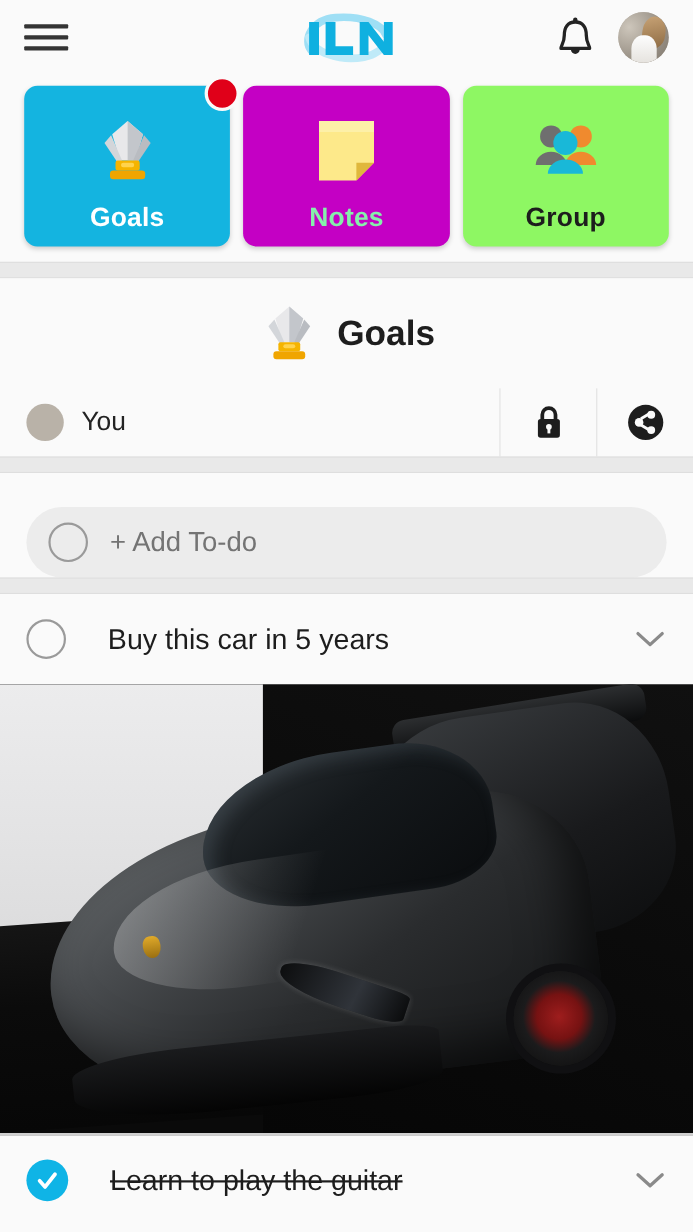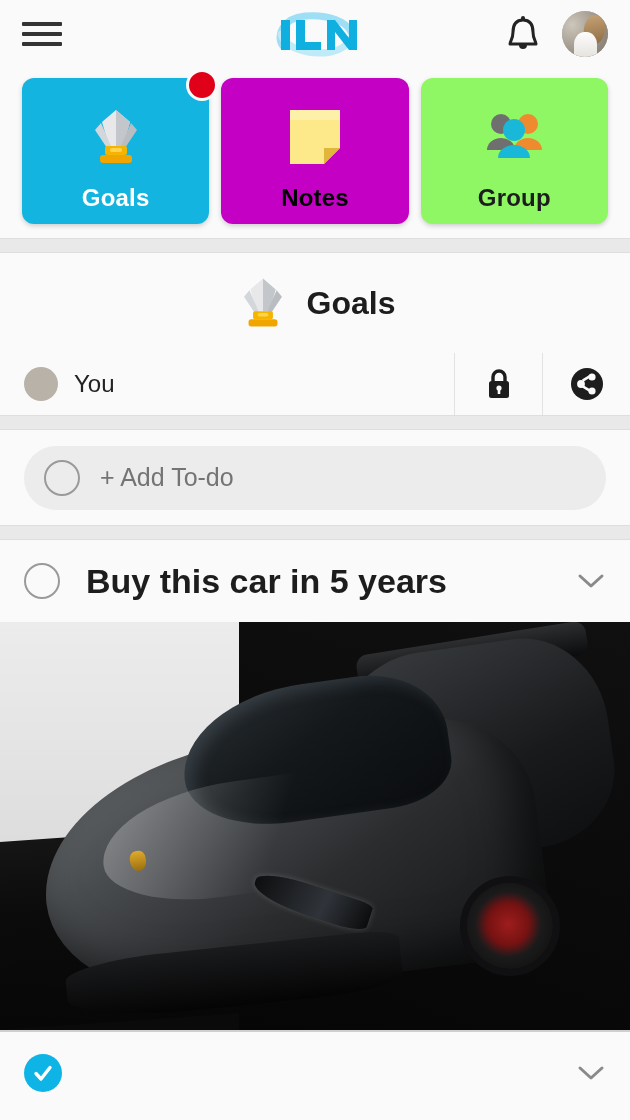--- a/index.html
+++ b/index.html
@@ -89,21 +89,21 @@
     position: absolute; top: 50%; left: 50%;
     transform: translate(-50%, -50%) translateY(-14px);
     width: 62px; height: 62px;
   }
   .card .c-label {
     font-size: 24px; font-weight: bold; letter-spacing: .2px;
   }
   .card.goals  { background: #14b4e0; }
   .card.goals  .c-label { color: #ffffff; }
   .card.notes  { background: #c400c4; }
-  .card.notes  .c-label { color: #000000; }
+  .card.notes  .c-label { color: #86efac; }
   .card.diary  { background: #ffc107; }
   .card.diary  .c-label { color: #1d1d1d; }
   .card.group  { background: #8ef763; text-align: right; }
   .card.group  .c-label { color: #1d1d1d; }
   .badge {
     position: absolute; top: -9px; right: -9px;
     width: 32px; height: 32px; border-radius: 50%;
     background: #e00019; border: 3px solid #fafafa;
   }
 
@@ -144,21 +144,21 @@
   .row-actions .act {
     width: 88px; display: flex; align-items: center; justify-content: center;
     border-left: 1px solid #e2e2e2; cursor: pointer;
   }
   .lock-ico { width: 30px; height: 34px; }
   .share-ico { width: 34px; height: 34px; }
 
   
   .add-wrap {
     flex: 0 0 95px; background: #fafafa;
-    display: flex; align-items: center; padding: 0 24px;
+    display: flex; align-items: flex-end; padding: 0 24px;
   }
   .add-pill {
     width: 100%; height: 64px; border-radius: 32px;
     background: #ececec;
     display: flex; align-items: center; padding-left: 20px;
     cursor: text;
   }
   .circle-empty {
     width: 36px; height: 36px; border-radius: 50%;
     border: 2px solid #9a9a9a; background: transparent; flex: 0 0 36px;
@@ -167,21 +167,21 @@
     margin-left: 20px; font-size: 25px; color: #747474;
   }
 
   
   .todo-row {
     flex: 0 0 82px; background: #fafafa;
     display: flex; align-items: center; padding: 0 24px;
     cursor: pointer;
   }
   .todo-row .t-text {
-    margin-left: 26px; font-size: 34px; color: #1d1d1d; font-weight: bold;
+    margin-left: 38px; font-size: 26px; color: #1d1d1d;
   }
   .todo-row.done .t-text { text-decoration: line-through; }
   .circle-checked {
     width: 38px; height: 38px; border-radius: 50%;
     background: #0fb4e6; flex: 0 0 38px;
     display: flex; align-items: center; justify-content: center;
   }
   .circle-checked svg { width: 24px; height: 24px; }
   .chev { margin-left: auto; width: 30px; height: 20px; }
 
@@ -427,19 +427,20 @@
       <div class="splitter"></div>
     </div>
   </div>
 
   <div class="todo-row done">
     <div class="circle-checked">
       <svg viewBox="0 0 24 24" aria-hidden="true">
         <path d="M5 12.5 L10 18 L19 6.5" fill="none" stroke="#ffffff" stroke-width="3.4" stroke-linecap="round" stroke-linejoin="round"></path>
       </svg>
     </div>
+    <div class="t-text">Learn to play the guitar</div>
     <svg class="chev" viewBox="0 0 30 20">
       <path d="M4 5 L15 15 L26 5" fill="none" stroke="#8a8a8a" stroke-width="3" stroke-linecap="round" stroke-linejoin="round"></path>
     </svg>
   </div>
 
   <div class="tail"></div>
 </div>
 
 </body></html>

